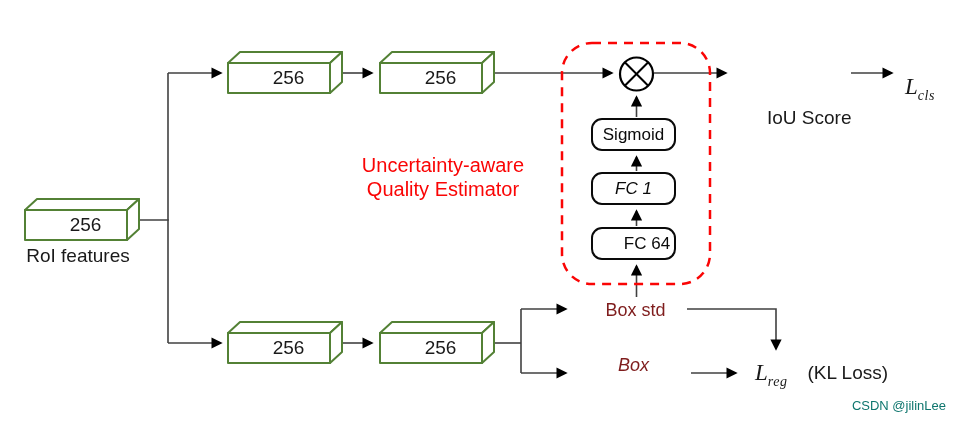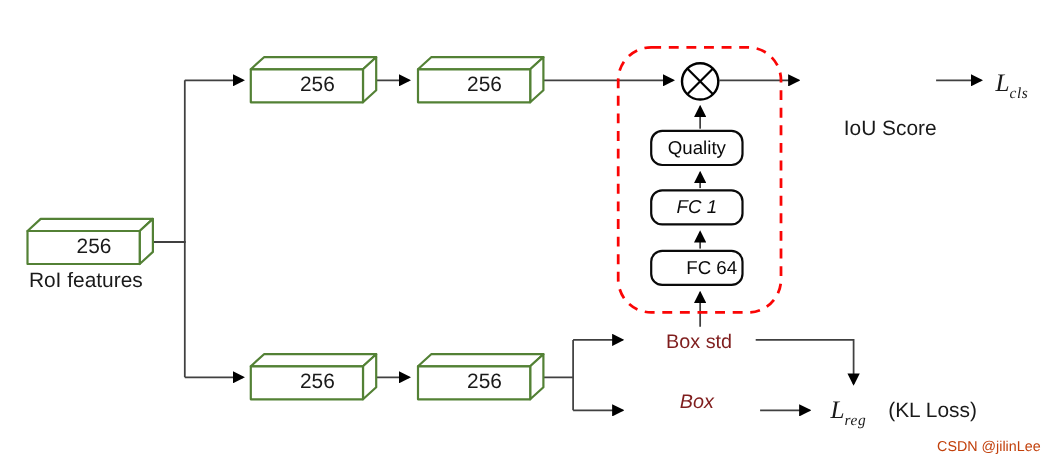--- a/index.html
+++ b/index.html
@@ -32,21 +32,21 @@
     font-family:"Liberation Serif", serif; font-style:italic;
     font-size:23px; color:#1a1a1a;
   }
   .loss-sub {
     font-family:"Liberation Serif", serif; font-style:italic;
     font-size:14px; color:#1a1a1a; vertical-align:-6px; letter-spacing:0.5px;
   }
   .loss-suffix { font-size:19px; color:#1a1a1a; margin-left:20px; vertical-align:1px; }
   .watermark {
     position:absolute; right:13px; top:398px; font-size:13px;
-    color:#c2410c; white-space:nowrap;
+    color:#0f766e; white-space:nowrap;
   }
 </style>
 </head>
 <body>
 
 <div class="canvas">
 
   <svg class="svg-layer" width="959" height="422" viewBox="0 0 959 422" xmlns="http://www.w3.org/2000/svg">
     <defs>
       <marker id="arr" viewBox="0 0 10 10" refX="8.5" refY="5" markerWidth="7" markerHeight="7" orient="auto-start-reverse">
@@ -114,28 +114,32 @@
   </svg>
 
   <div class="box-val" style="left:25px;  top:212px;">256</div>
   <div class="box-val" style="left:228px; top:65px;">256</div>
   <div class="box-val" style="left:380px; top:65px;">256</div>
   <div class="box-val" style="left:228px; top:335px;">256</div>
   <div class="box-val" style="left:380px; top:335px;">256</div>
 
   <div class="plain-label" style="left:8px; top:245px; width:140px; text-align:center;">RoI features</div>
 
+  <div class="estimator-title">
+    <span>Uncertainty-aware</span>
+    <span>Quality Estimator</span>
+  </div>
 
-  <div class="layer-box" style="top:118px;">Quality</div>
+  <div class="layer-box" style="top:118px;">Sigmoid</div>
   <div class="layer-box" style="top:172px;font-style:italic;">FC 1</div>
   <div class="layer-box" style="top:227px;padding-left:27px;">FC 64</div>
 
   <div class="plain-label" style="left:767px; top:63px;margin-top:44px;">IoU Score</div>
 
-  <div class="loss-term" style="left:905px; top:63px;">
+  <div class="loss-term" style="left:905px; top:74px;">
     <span class="loss-main">L</span><span class="loss-sub">cls</span>
   </div>
 
   <div class="small-label" style="left:588px; top:300px; width:95px;">Box std</div>
 
   <div class="small-label two-line" style="left:577px; top:355px; width:113px;">
     <span style="display:block;font-style:italic;">Box</span>
   </div>
 
   <div class="loss-term" style="left:755px; top:360px;">

